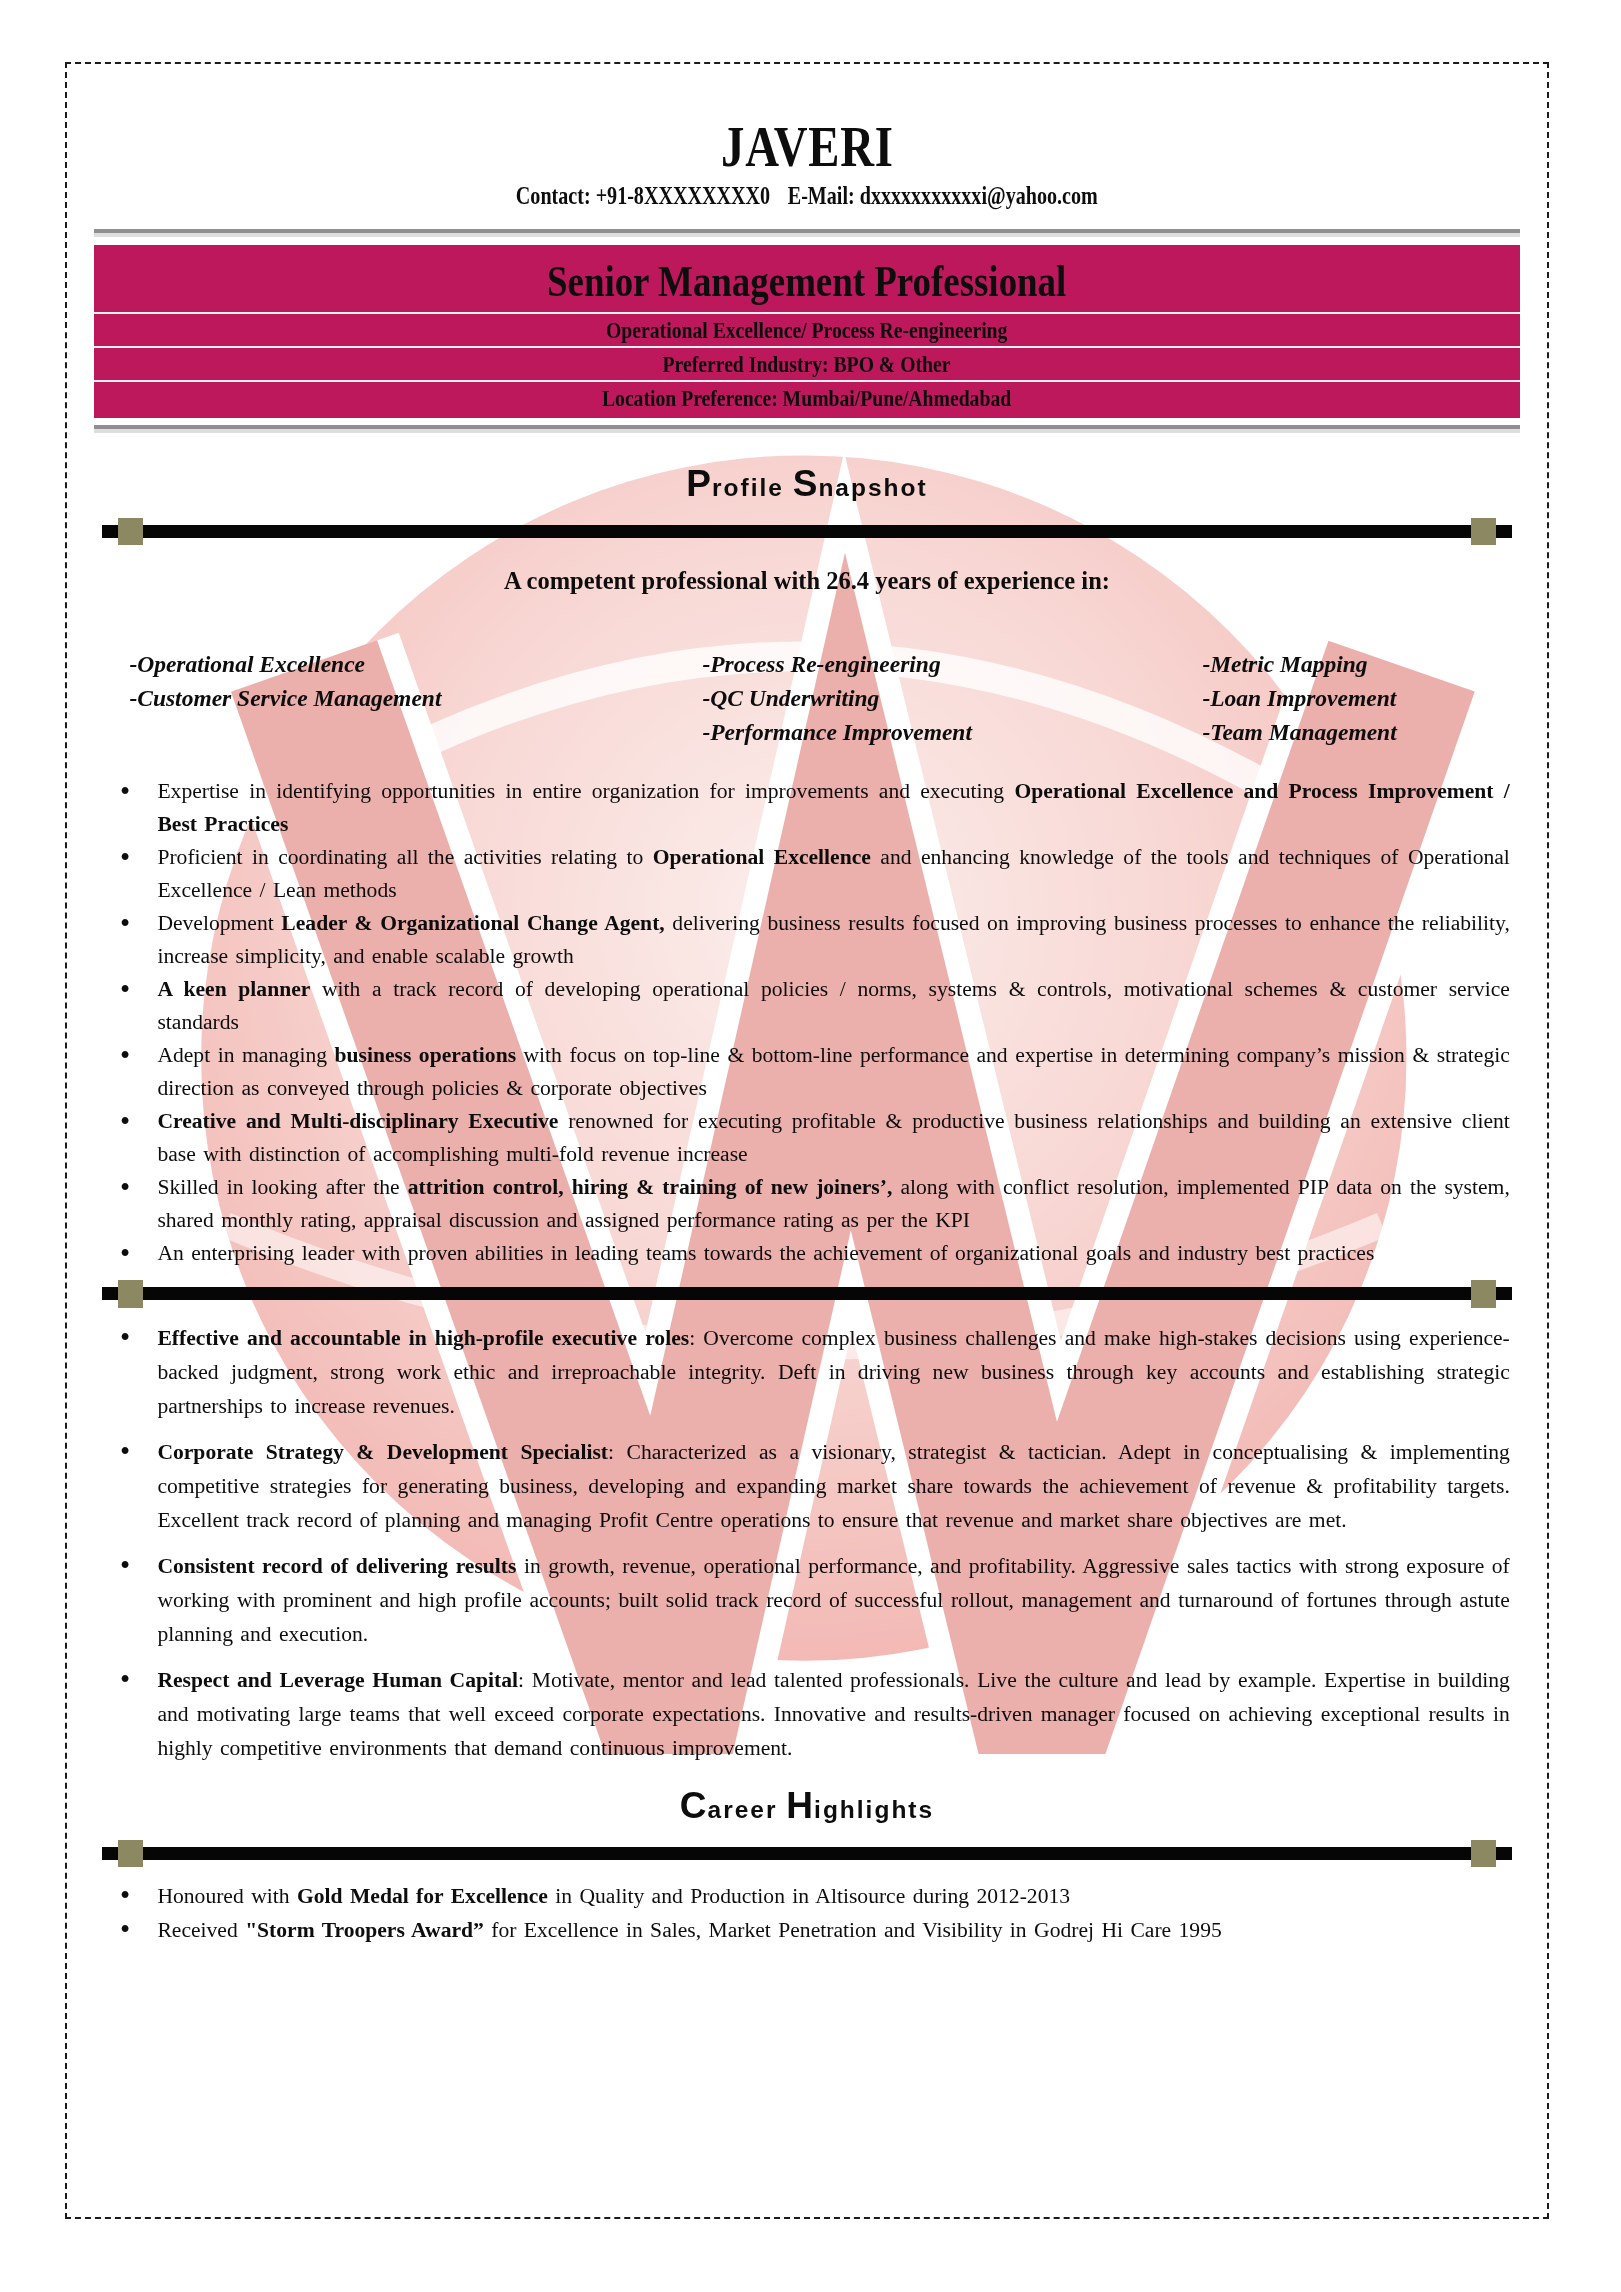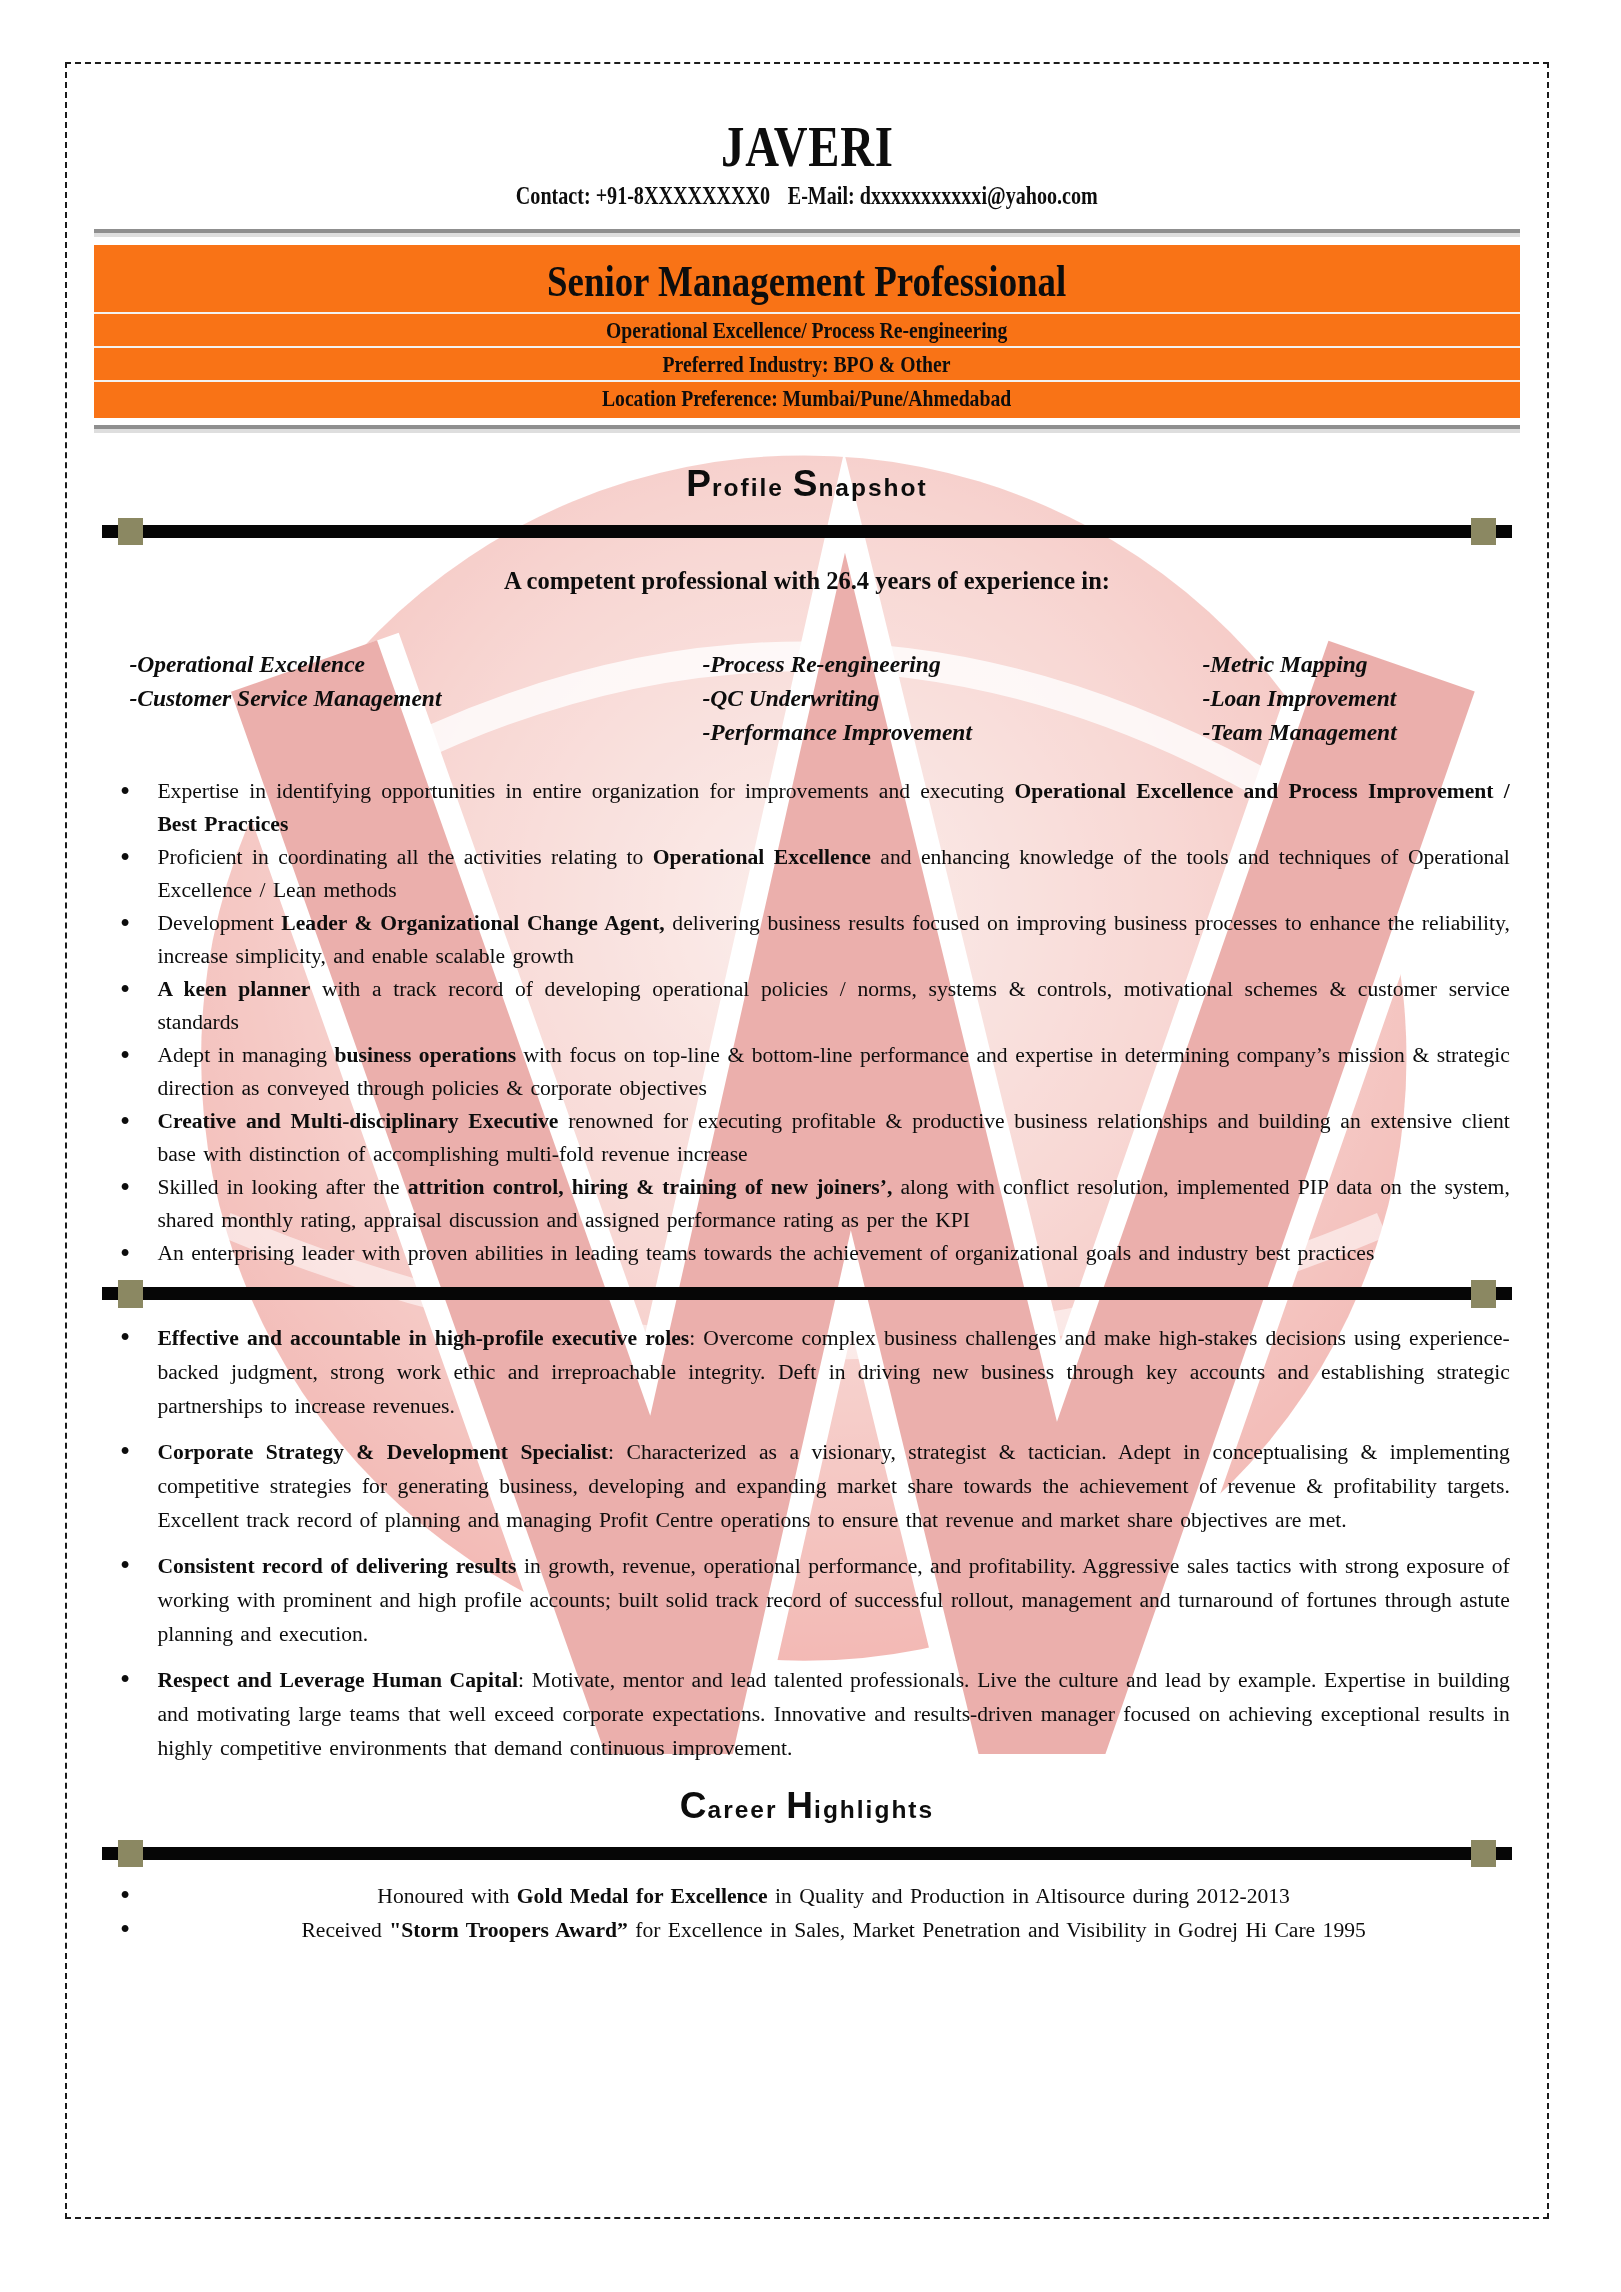--- a/index.html
+++ b/index.html
@@ -16,21 +16,21 @@
 
   .cond{display:inline-block;transform:scaleX(.82);transform-origin:center;white-space:nowrap;}
 
   h1.name{margin:9.8px 0 0;text-align:center;font-size:57px;line-height:63px;font-weight:bold;letter-spacing:1px;}
   .contact{margin-top:3.9px;text-align:center;font-size:24.5px;font-weight:bold;}
   .contact .gap{display:inline-block;width:21.6px;}
 
   .rule{height:7.8px;margin-top:19.6px;background:linear-gradient(to bottom,#8f8f8f 0 55%,#dedede 55% 100%);}
   .rule.r2{margin-top:7.8px;}
 
-  .banner{margin-top:7.8px;background:#f97316;text-align:center;padding:5.9px 0 3.9px;}
+  .banner{margin-top:7.8px;background:#be185d;text-align:center;padding:5.9px 0 3.9px;}
   .banner-row{border-bottom:2px solid #f3f2f1;}
   .banner-row:last-child{border-bottom:none;}
   .banner-title{font-size:45px;line-height:61px;font-weight:bold;}
   .banner-sub{font-size:24px;line-height:32px;font-weight:bold;}
 
   h2.sec-head{margin:31px 0 0;text-align:center;font-family:"Liberation Sans","DejaVu Sans",sans-serif;
       font-weight:bold;font-size:24.5px;letter-spacing:2px;line-height:39px;}
   h2.sec-head .cap{font-size:37px;letter-spacing:1px;}
   h2.head-skills{margin-top:13.7px;}
   h2.head-career{margin-top:21.6px;}
@@ -48,21 +48,21 @@
   .col2{flex:0 0 500px;}
   .col3{flex:1 1 auto;}
 
   ul.bullets{list-style:none;margin:26px 0 0;padding:0 9.8px 0 0;}
   ul.bullets li{position:relative;padding-left:63px;font-size:21.6px;line-height:33px;
       text-align:justify;word-spacing:2px;}
   ul.bullets li::before{content:"•";position:absolute;left:25.5px;top:0;font-size:29px;line-height:33px;}
   ul.skills-b{margin-top:21.6px;}
   ul.skills-b li{line-height:34px;margin-bottom:11.8px;}
   ul.career-b{margin-top:19.6px;}
-  ul.career-b li{text-align:center;line-height:34px;}
+  ul.career-b li{text-align:left;line-height:34px;}
 </style>
 </head>
 <body>
 
 <div class="page">
 
   <svg class="watermark" viewBox="0 0 1400 1360" xmlns="http://www.w3.org/2000/svg" aria-hidden="true">
     <defs>
       <radialGradient id="wm-grad" cx="50%" cy="38%" r="70%">
         <stop offset="0%" stop-color="#f8dbd6"></stop>

